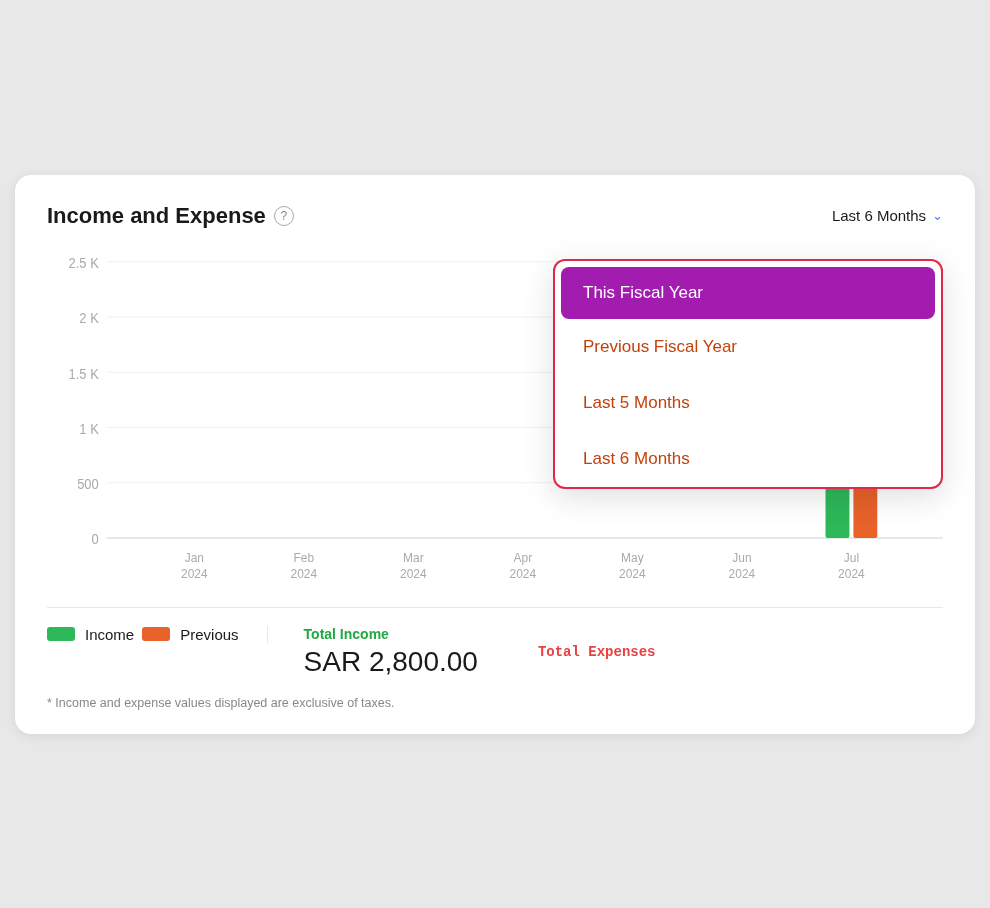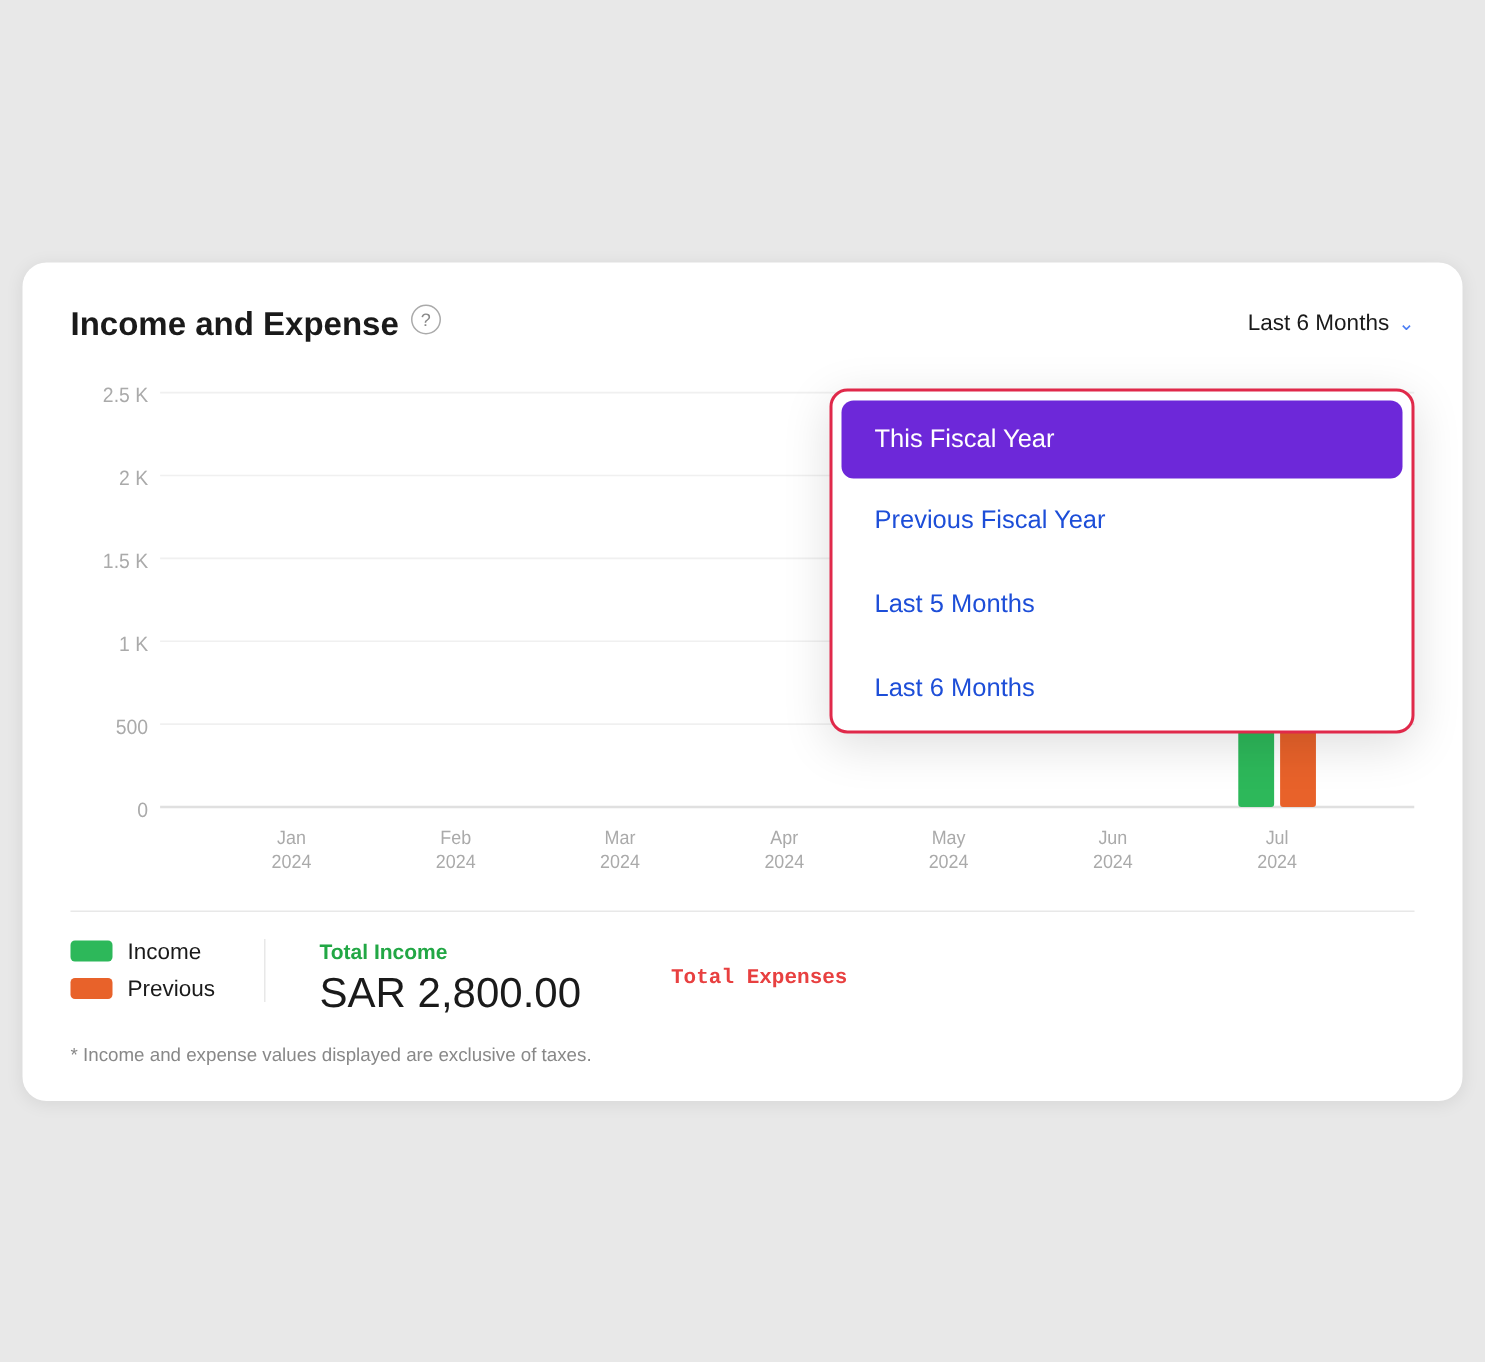--- a/index.html
+++ b/index.html
@@ -20,21 +20,21 @@
       box-shadow: 0 2px 12px rgba(0,0,0,0.08);
     }
     .header {
       display: flex;
       align-items: center;
       justify-content: space-between;
       margin-bottom: 20px;
     }
     .title-area {
       display: flex;
-      align-items: flex-start;
+      align-items: center;
       gap: 8px;
     }
     .title {
       font-size: 22px;
       font-weight: 700;
       color: #1a1a1a;
     }
     .help-icon {
       width: 20px;
       height: 20px;
@@ -74,25 +74,25 @@
       border-radius: 12px;
       border: 2px solid #e0294a;
       box-shadow: 0 8px 32px rgba(0,0,0,0.13);
       z-index: 100;
       overflow: hidden;
     }
     .dropdown-item {
       padding: 18px 28px;
       font-size: 17px;
       font-weight: 500;
-      color: #1d4ed8;
+      color: #c2410c;
       cursor: pointer;
     }
     .dropdown-item.selected {
-      background: #6d28d9;
+      background: #a21caf;
       color: #fff;
       border-radius: 8px;
       margin: 6px 6px 0 6px;
       padding: 16px 22px;
     }
     
     .chart-container {
       position: relative;
       width: 100%;
       height: 340px;
@@ -108,21 +108,21 @@
       margin: 18px 0;
     }
     
     .bottom-section {
       display: flex;
       align-items: flex-start;
       gap: 0;
     }
     .legend {
       display: flex;
-      flex-direction: column;
+      flex-direction: row;
       gap: 8px;
       min-width: 130px;
       border-right: 1px solid #e8e8e8;
       padding-right: 28px;
       margin-right: 36px;
     }
     .legend-item {
       display: flex;
       align-items: center;
       gap: 10px;

